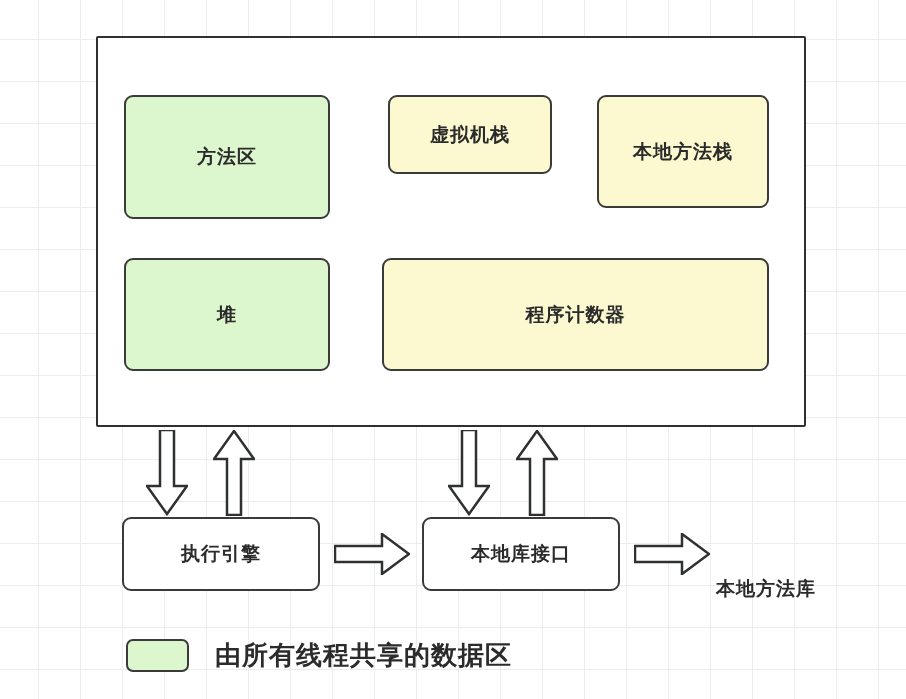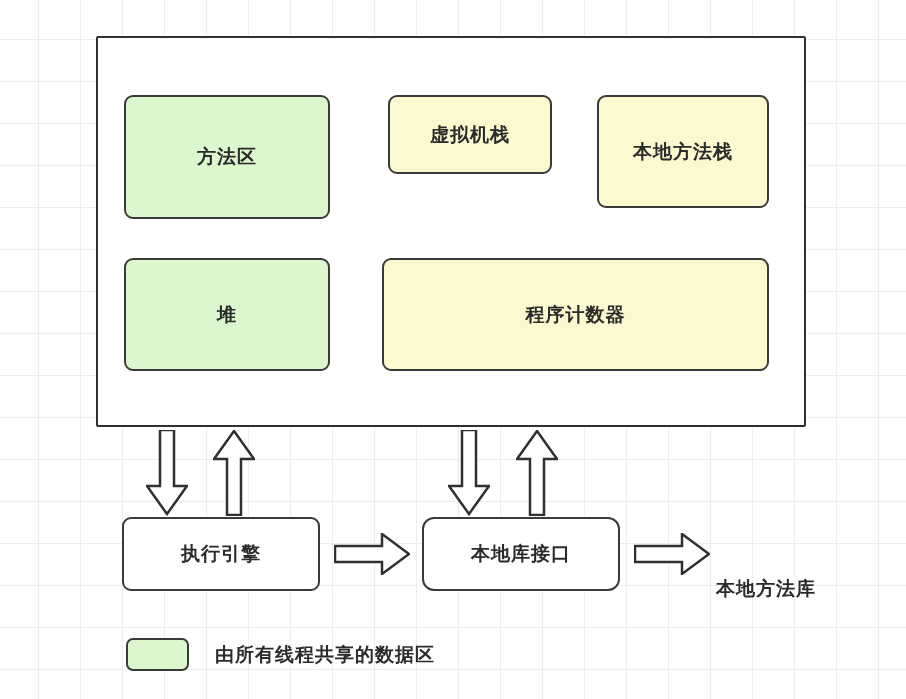--- a/index.html
+++ b/index.html
@@ -75,21 +75,21 @@
     width: 63px;
     height: 33px;
     border: 2.5px solid #3a3a38;
     border-radius: 7px;
     box-sizing: border-box;
   }
   .legend-swatch.shared { background: #dcf7cd; }
   .legend-swatch.isolated { background: #fcf8d0; }
   .legend-text {
     margin-left: 26px;
-    font-size: 19px;
+    font-size: 26px;
     font-weight: bold;
     color: #2b2b2b;
     letter-spacing: 1px;
     white-space: nowrap;
   }
 </style>
 </head>
 <body>
 
 <div id="canvas">
@@ -123,21 +123,21 @@
   <svg class="arrow" style="left:448px; top:430px;" width="42" height="86" viewBox="0 0 42 86">
     <polygon points="14,0 28,0 28,56 41,56 21,84 1,56 14,56" fill="#ffffff" stroke="#2f3030" stroke-width="2.5" stroke-linejoin="miter"></polygon>
   </svg>
   <svg class="arrow" style="left:516px; top:430px;" width="42" height="86" viewBox="0 0 42 86">
     <polygon points="21,1 41,29 28,29 28,85 14,85 14,29 1,29" fill="#ffffff" stroke="#2f3030" stroke-width="2.5" stroke-linejoin="miter"></polygon>
   </svg>
 
   <div class="plain-box" style="left:122px; top:517px; width:198px; height:74px;">
     <span>执行引擎</span>
   </div>
-  <div class="plain-box" style="left:422px; top:517px; width:198px; height:74px;border-radius:12px;">
+  <div class="plain-box" style="left:422px; top:517px; width:198px; height:74px;">
     <span>本地库接口</span>
   </div>
 
   <svg class="arrow" style="left:334px; top:533px;" width="76" height="42" viewBox="0 0 76 42">
     <polygon points="1,13 48,13 48,1 75,21 48,41 48,29 1,29" fill="#ffffff" stroke="#2f3030" stroke-width="2.5" stroke-linejoin="miter"></polygon>
   </svg>
   <svg class="arrow" style="left:634px; top:533px;" width="76" height="42" viewBox="0 0 76 42">
     <polygon points="1,13 48,13 48,1 75,21 48,41 48,29 1,29" fill="#ffffff" stroke="#2f3030" stroke-width="2.5" stroke-linejoin="miter"></polygon>
   </svg>
 

